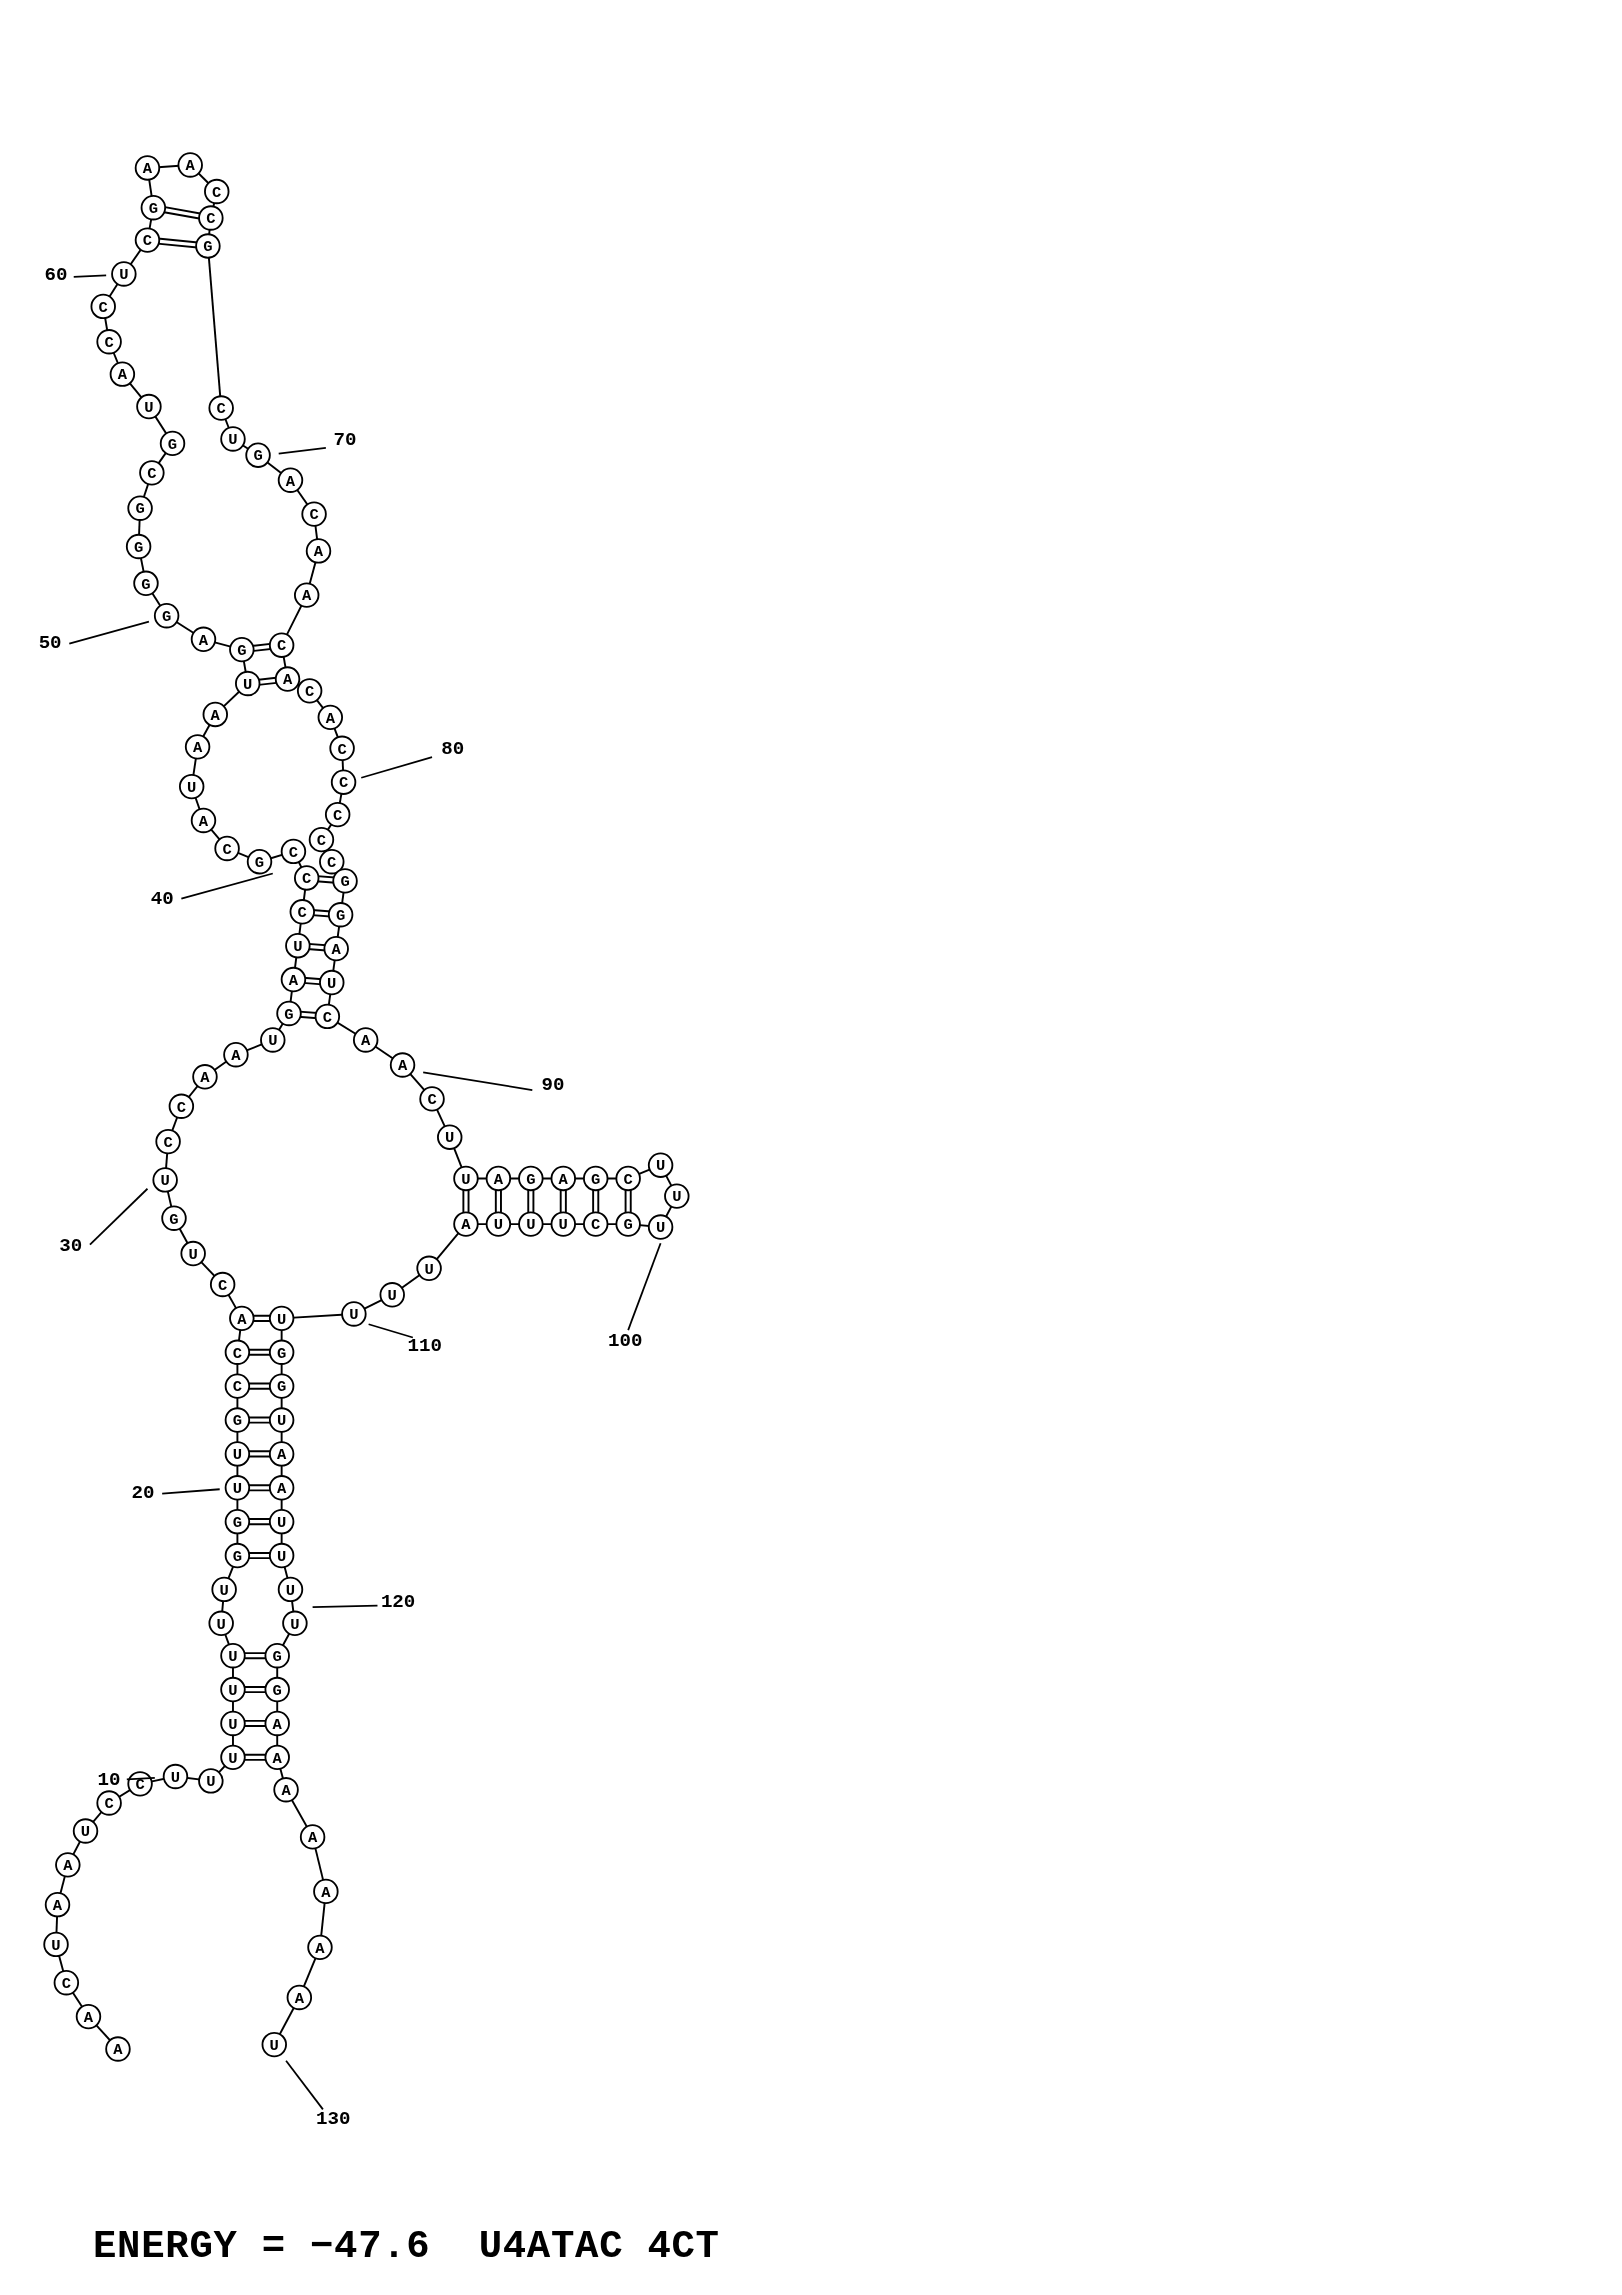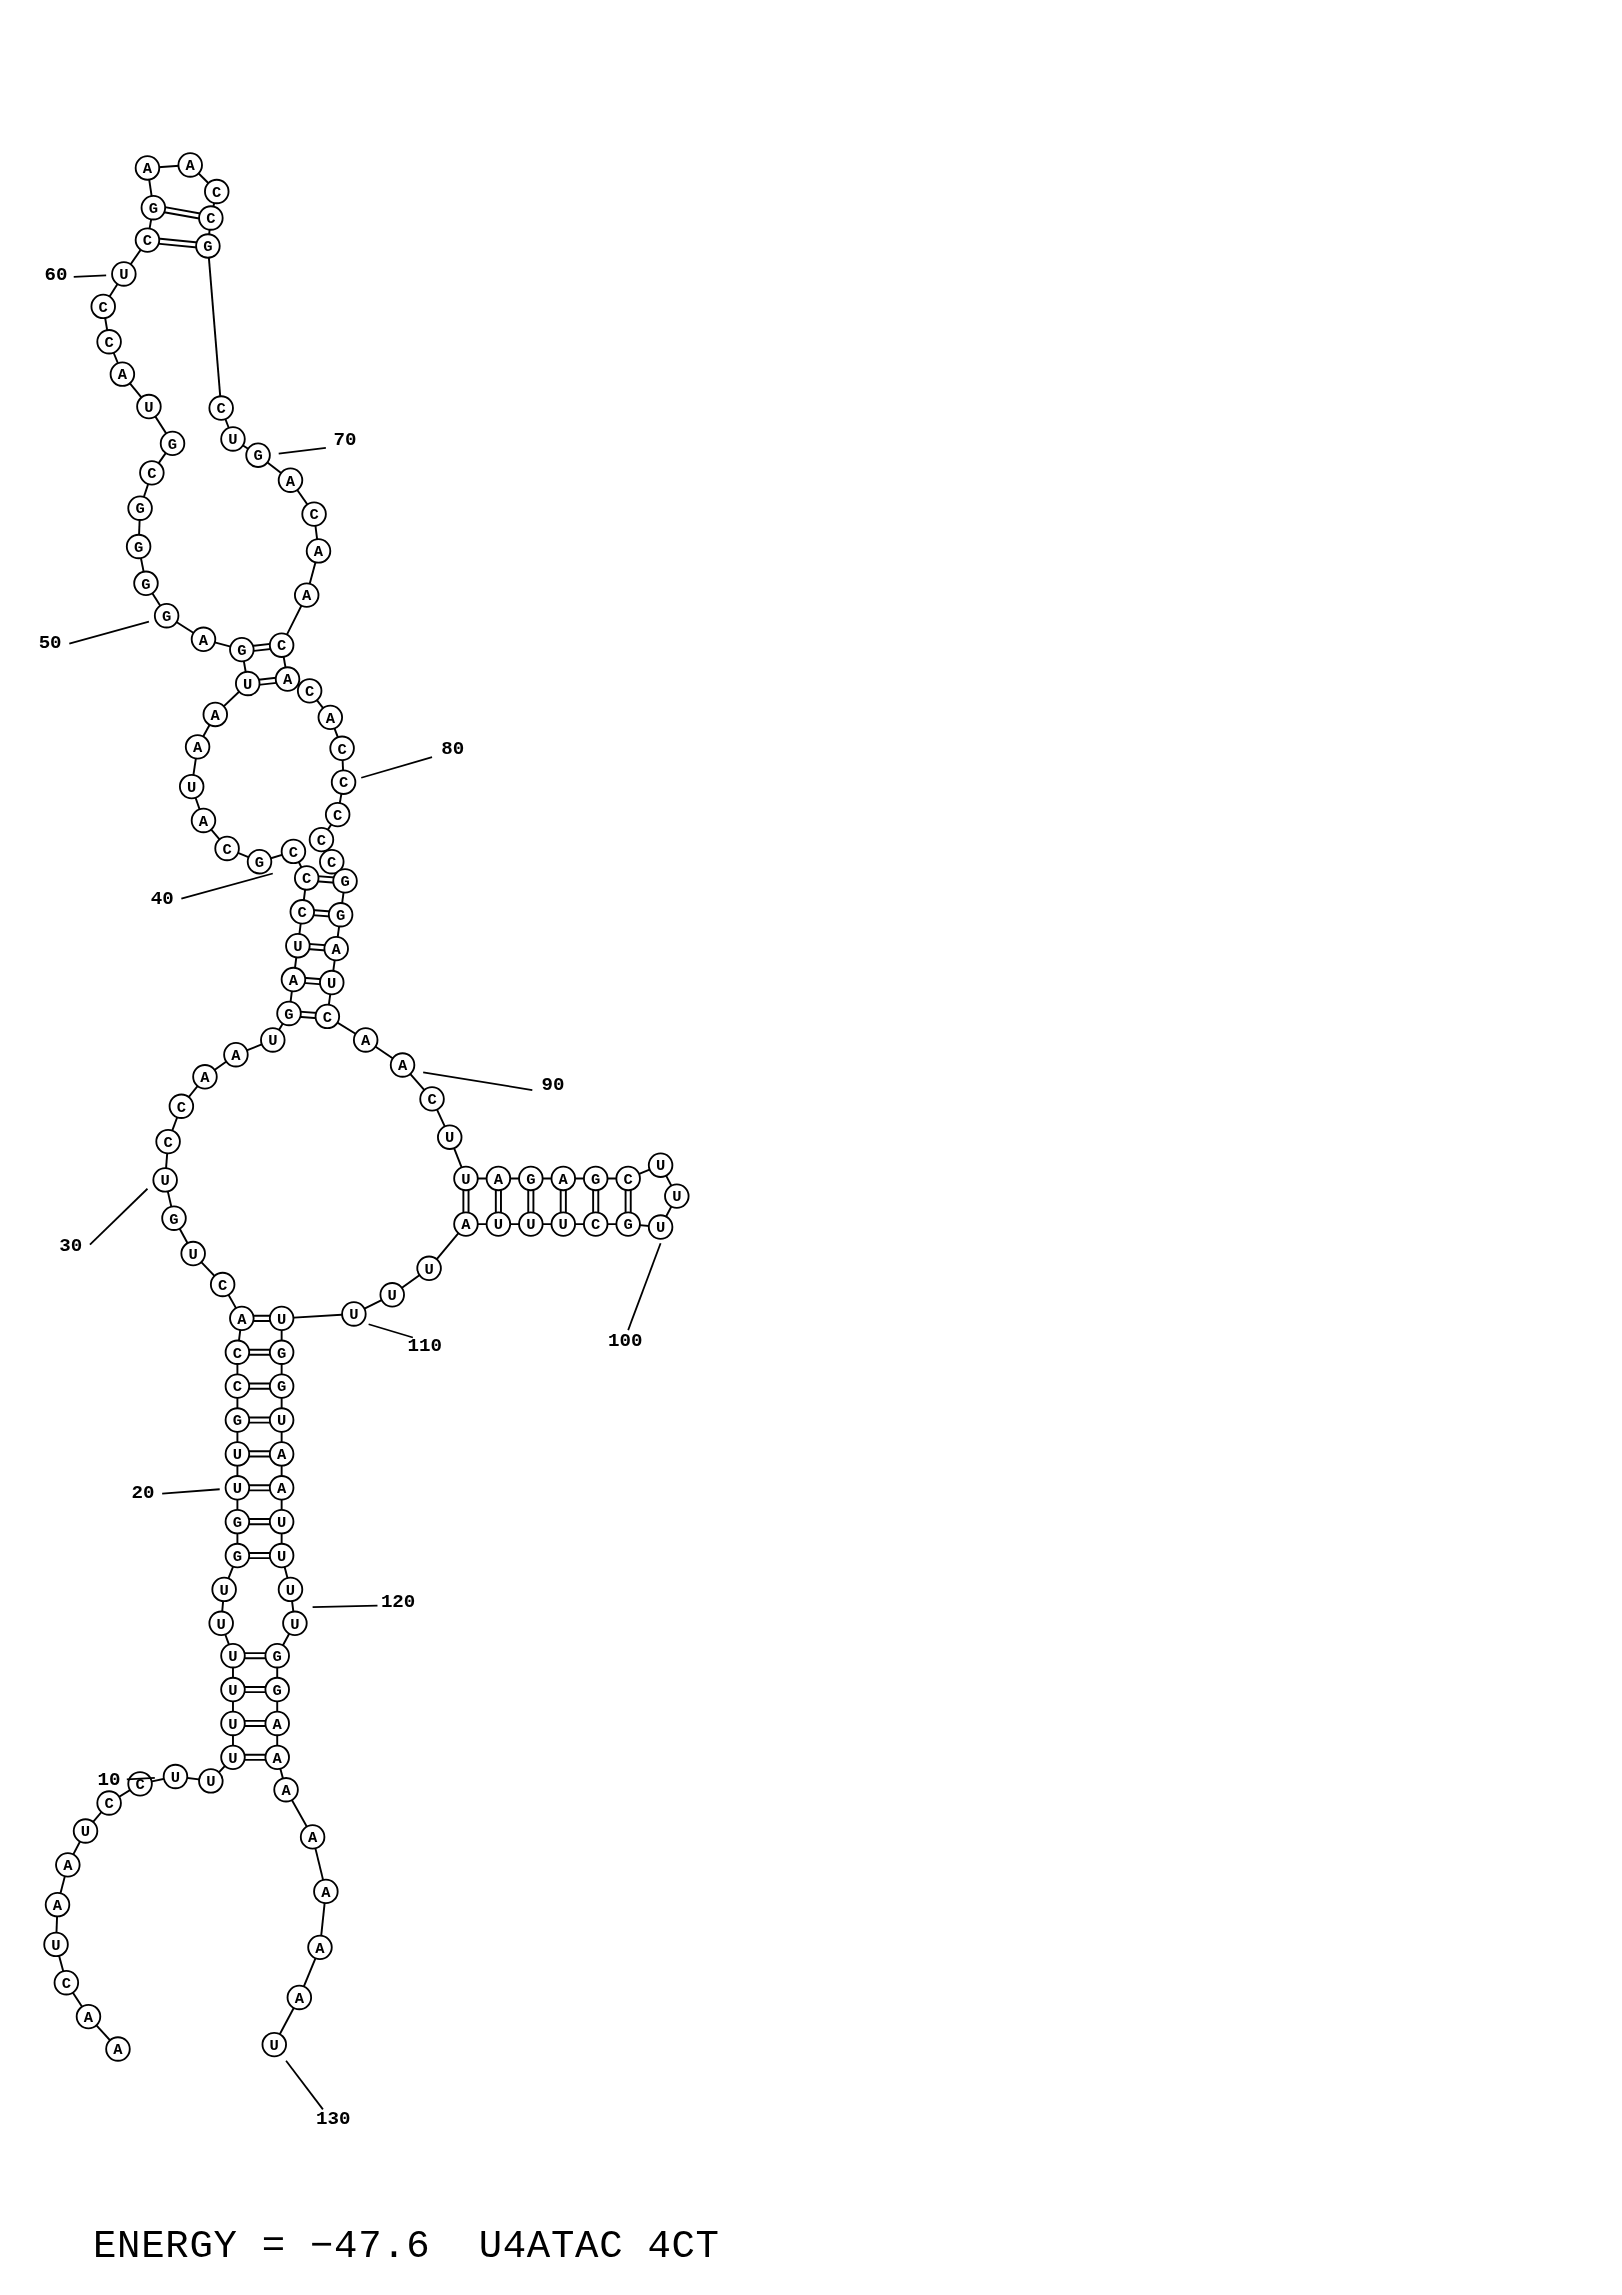--- a/index.html
+++ b/index.html
@@ -6,21 +6,21 @@
   .page{position:relative;width:1622px;height:2295px;background:#ffffff;overflow:hidden;}
   svg{position:absolute;left:0;top:0;}
   .backbone{stroke:#000000;stroke-width:1.3;}
   .pair-outer{stroke:#000000;stroke-width:4.8;}
   .pair-inner{stroke:#ffffff;stroke-width:2.2;}
   .nt{fill:#ffffff;stroke:#000000;stroke-width:1.25;}
   .nt-text{font-family:"Liberation Mono","DejaVu Sans Mono",monospace;font-weight:bold;font-size:10.5px;text-anchor:middle;fill:#000000;}
   .pos-text{font-family:"Liberation Mono","DejaVu Sans Mono",monospace;font-weight:bold;font-size:13px;text-anchor:middle;fill:#000000;}
   .leader{stroke:#000000;stroke-width:1.2;}
   .footer{position:absolute;left:93px;top:2225px;font-family:"Liberation Mono","DejaVu Sans Mono",monospace;
-          font-weight:normal;font-size:39px;color:#000000;white-space:pre;letter-spacing:0.7px;}
+          font-weight:bold;font-size:39px;color:#000000;white-space:pre;letter-spacing:0.7px;}
 </style>
 </head>
 <body>
 
 <div class="page">
   <svg width="1622" height="2295" viewBox="0 0 1100 1558" preserveAspectRatio="none">
       <line x1="80" y1="1391" x2="60" y2="1369" class="backbone"></line>
       <line x1="60" y1="1369" x2="45" y2="1346" class="backbone"></line>
       <line x1="45" y1="1346" x2="38" y2="1320" class="backbone"></line>
       <line x1="38" y1="1320" x2="39" y2="1293" class="backbone"></line>

